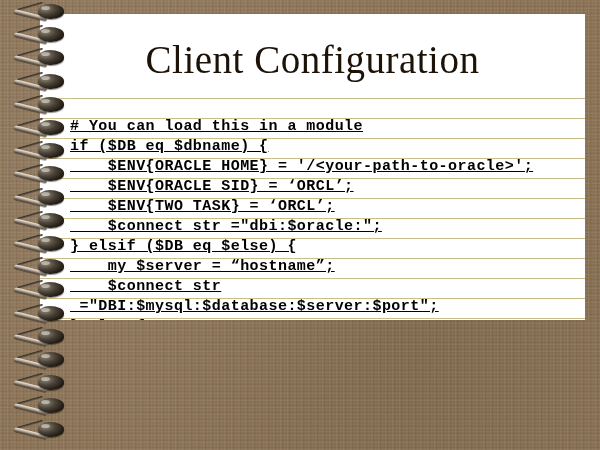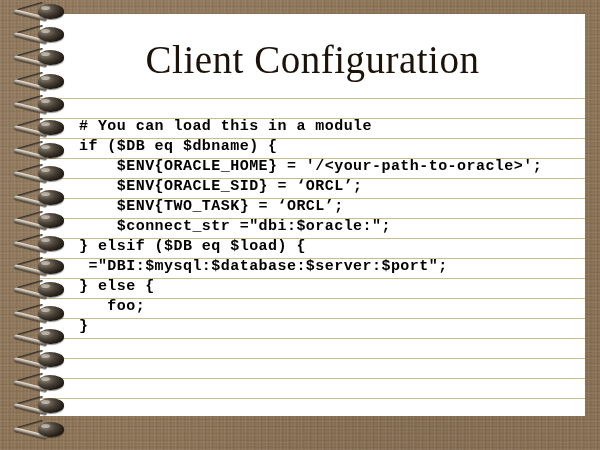--- a/index.html
+++ b/index.html
@@ -35,21 +35,21 @@
       radial-gradient(circle at 20% 30%, rgba(255,255,255,0.07), rgba(0,0,0,0) 60%),
       radial-gradient(circle at 70% 80%, rgba(0,0,0,0.07), rgba(0,0,0,0) 55%);
   }
 
   
   #paper {
     position: absolute;
     left: 40px;
     top: 14px;
     width: 545px;
-    height: 402px;
+    height: 306px;
     background: #ffffff;
     overflow: hidden;
   }
 
   
   #rules {
     position: absolute;
     left: 0;
     top: 0;
     width: 545px;
@@ -75,23 +75,24 @@
     font-size: 39px;
     line-height: 46px;
     color: #1c1208;
     letter-spacing: 0.5px;
     white-space: nowrap;
   }
 
   
   #code {
     position: absolute;
-    left: 39px;
+    left: 30px;
     top: 103px;
     width: 510px;
+    text-decoration: underline;
   }
   #code .cline {
     height: 20px;
     line-height: 20px;
     font-family: "Liberation Mono", "DejaVu Sans Mono", monospace;
     font-size: 15px;
     font-weight: bold;
     color: #000000;
     white-space: pre;
     letter-spacing: 0.45px;
@@ -189,21 +190,23 @@
 
     <div id="title">Client Configuration</div>
 
     <div id="code">
         <div class="cline"># You can load this in a module</div>
         <div class="cline">if ($DB eq $dbname) {</div>
         <div class="cline">    $ENV{ORACLE_HOME} = '/&lt;your-path-to-oracle&gt;';</div>
         <div class="cline">    $ENV{ORACLE_SID} = ‘ORCL’;</div>
         <div class="cline">    $ENV{TWO_TASK} = ‘ORCL’;</div>
         <div class="cline">    $connect_str ="dbi:$oracle:";</div>
-        <div class="cline">} elsif ($DB eq $load) {</div>
+        <div class="cline">} elsif ($DB eq $else) {</div>
+        <div class="cline">    my $server = “hostname”;</div>
+        <div class="cline">    $connect_str</div>
         <div class="cline"> ="DBI:$mysql:$database:$server:$port";</div>
         <div class="cline">} else {</div>
         <div class="cline">   foo;</div>
         <div class="cline">}</div>
       </div>
 
   </div>
 
   <div id="spiral">
       <div class="ring" style="top: 2px;">

